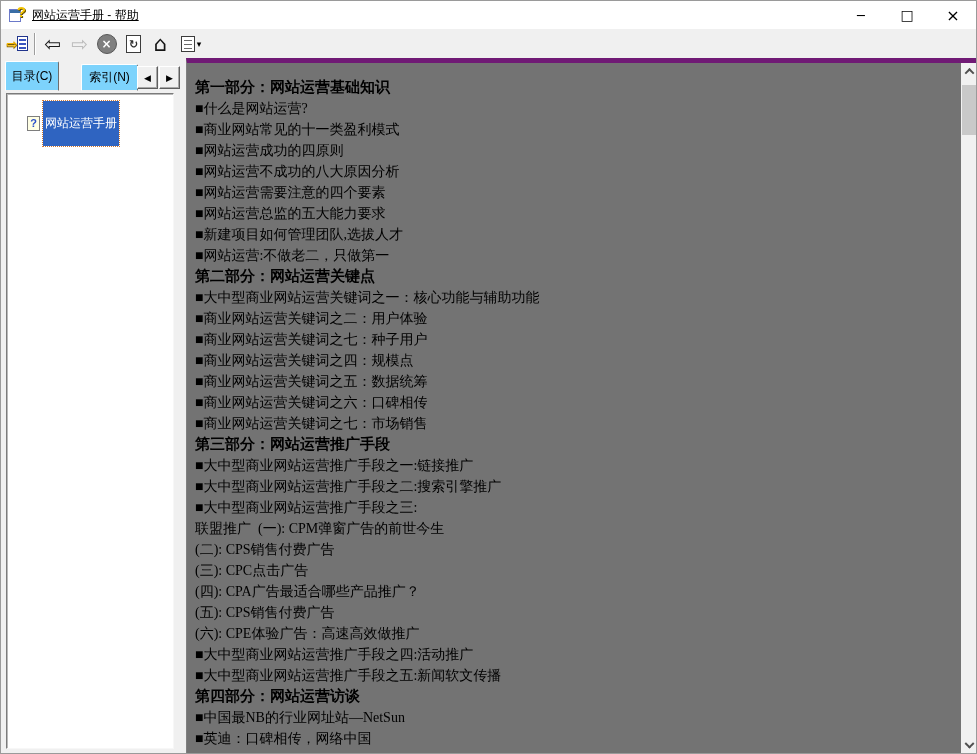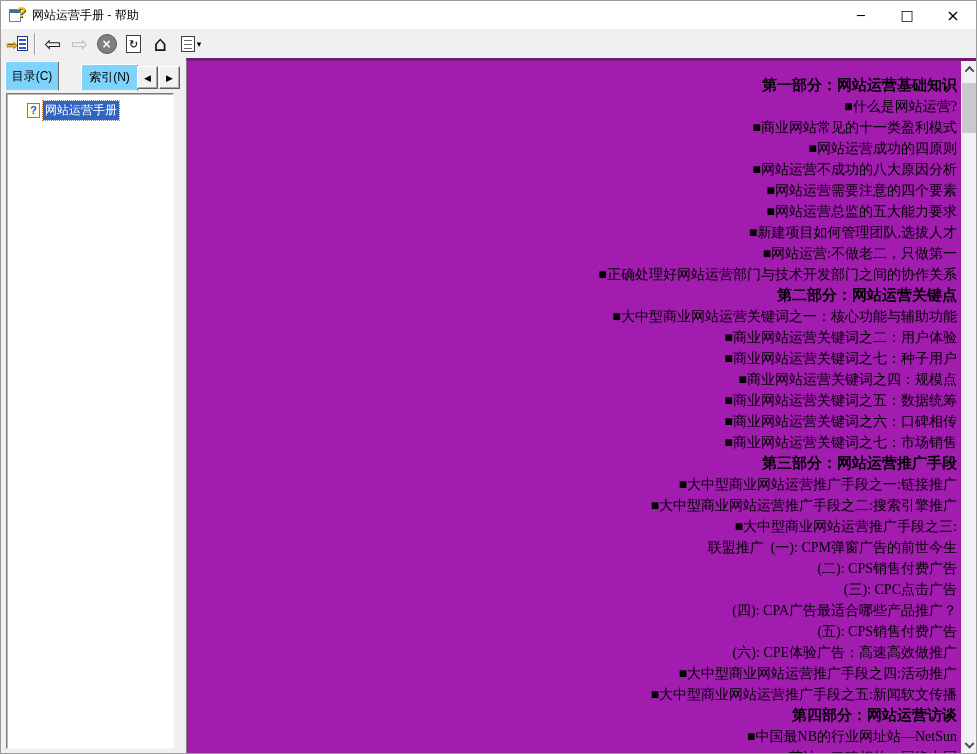--- a/index.html
+++ b/index.html
@@ -19,21 +19,21 @@
   .title-icon { position:relative; width:16px; height:16px; margin:0 7px 0 8px; }
   .title-icon .pane {
     position:absolute; left:0; top:2px; width:12px; height:13px;
     background:#fff; border:1px solid #6b79c9;
   }
   .title-icon .pane .bar { position:absolute; left:0; top:0; right:0; height:3px; background:#3a6ea5; }
   .title-icon .qmark {
     position:absolute; right:-1px; top:-3px; font-size:15px; font-weight:bold;
     color:#f4c400; text-shadow:1px 1px 0 #6b5500; line-height:16px;
   }
-  .title-text { font-size:12px; }
+  .title-text { font-size:12px;text-decoration:underline; }
   .win-controls { margin-left:auto; display:flex; height:28px; }
   .win-btn {
     width:46px; height:28px; display:flex; align-items:center; justify-content:center;
     font-size:13px; color:#000; cursor:default; font-family:"DejaVu Sans", sans-serif;
   }
   .win-btn.maxi { font-size:14px; }
   .win-btn.close { font-size:16px; }
   
   .toolbar {
     position:absolute; left:0; top:28px; right:0; height:30px;
@@ -100,30 +100,29 @@
     padding:7px 2px 0 6px; overflow:hidden;
   }
   .tree-item { display:flex; align-items:center; font-size:12px; cursor:default; }
   .topic-ico {
     position:relative; width:13px; height:15px; margin:0 3px 0 14px;
     background:#ffffe4; border:1px solid #7e7e7e; flex:0 0 auto;
     display:flex; align-items:center; justify-content:center;
   }
   .topic-ico span { color:#2b50c8; font-size:11px; font-weight:bold; line-height:11px; }
   .tree-label {
-    background:#2f64c1; color:#ffffff; padding:1px 2px;
+    background:#2f64c1; color:#ffffff; padding:14px 2px;
     outline:1px dotted #cf7832; white-space:nowrap;
   }
   
   .content-panel {
     position:absolute; left:185px; top:57px; width:792px; height:697px;
-    background:#a21caf;
-    border-left:1px solid #808080; border-top:3px solid #701a75;
+    background:#737373;
+    border-left:1px solid #808080; border-top:5px solid #701a75;
     display:flex;
-    text-align:right;
   }
   .content-body {
     flex:1; padding:14px 4px 0 8px; overflow:hidden;
     font-family:"Liberation Serif", serif;
     font-size:14px; line-height:21px;
   }
   .cline { white-space:pre; height:21px; }
   .chead { font-weight:bold; font-size:15px; }
   
   .scrollbar {
@@ -217,21 +216,20 @@
     <div class="content-body">
         <div class="cline chead">第一部分：网站运营基础知识</div>
         <div class="cline">■什么是网站运营?</div>
         <div class="cline">■商业网站常见的十一类盈利模式</div>
         <div class="cline">■网站运营成功的四原则</div>
         <div class="cline">■网站运营不成功的八大原因分析</div>
         <div class="cline">■网站运营需要注意的四个要素</div>
         <div class="cline">■网站运营总监的五大能力要求</div>
         <div class="cline">■新建项目如何管理团队,选拔人才</div>
         <div class="cline">■网站运营:不做老二，只做第一</div>
-        <div class="cline">■正确处理好网站运营部门与技术开发部门之间的协作关系</div>
         <div class="cline chead">第二部分：网站运营关键点</div>
         <div class="cline">■大中型商业网站运营关键词之一：核心功能与辅助功能</div>
         <div class="cline">■商业网站运营关键词之二：用户体验</div>
         <div class="cline">■商业网站运营关键词之七：种子用户</div>
         <div class="cline">■商业网站运营关键词之四：规模点</div>
         <div class="cline">■商业网站运营关键词之五：数据统筹</div>
         <div class="cline">■商业网站运营关键词之六：口碑相传</div>
         <div class="cline">■商业网站运营关键词之七：市场销售</div>
         <div class="cline chead">第三部分：网站运营推广手段</div>
         <div class="cline">■大中型商业网站运营推广手段之一:链接推广</div>

